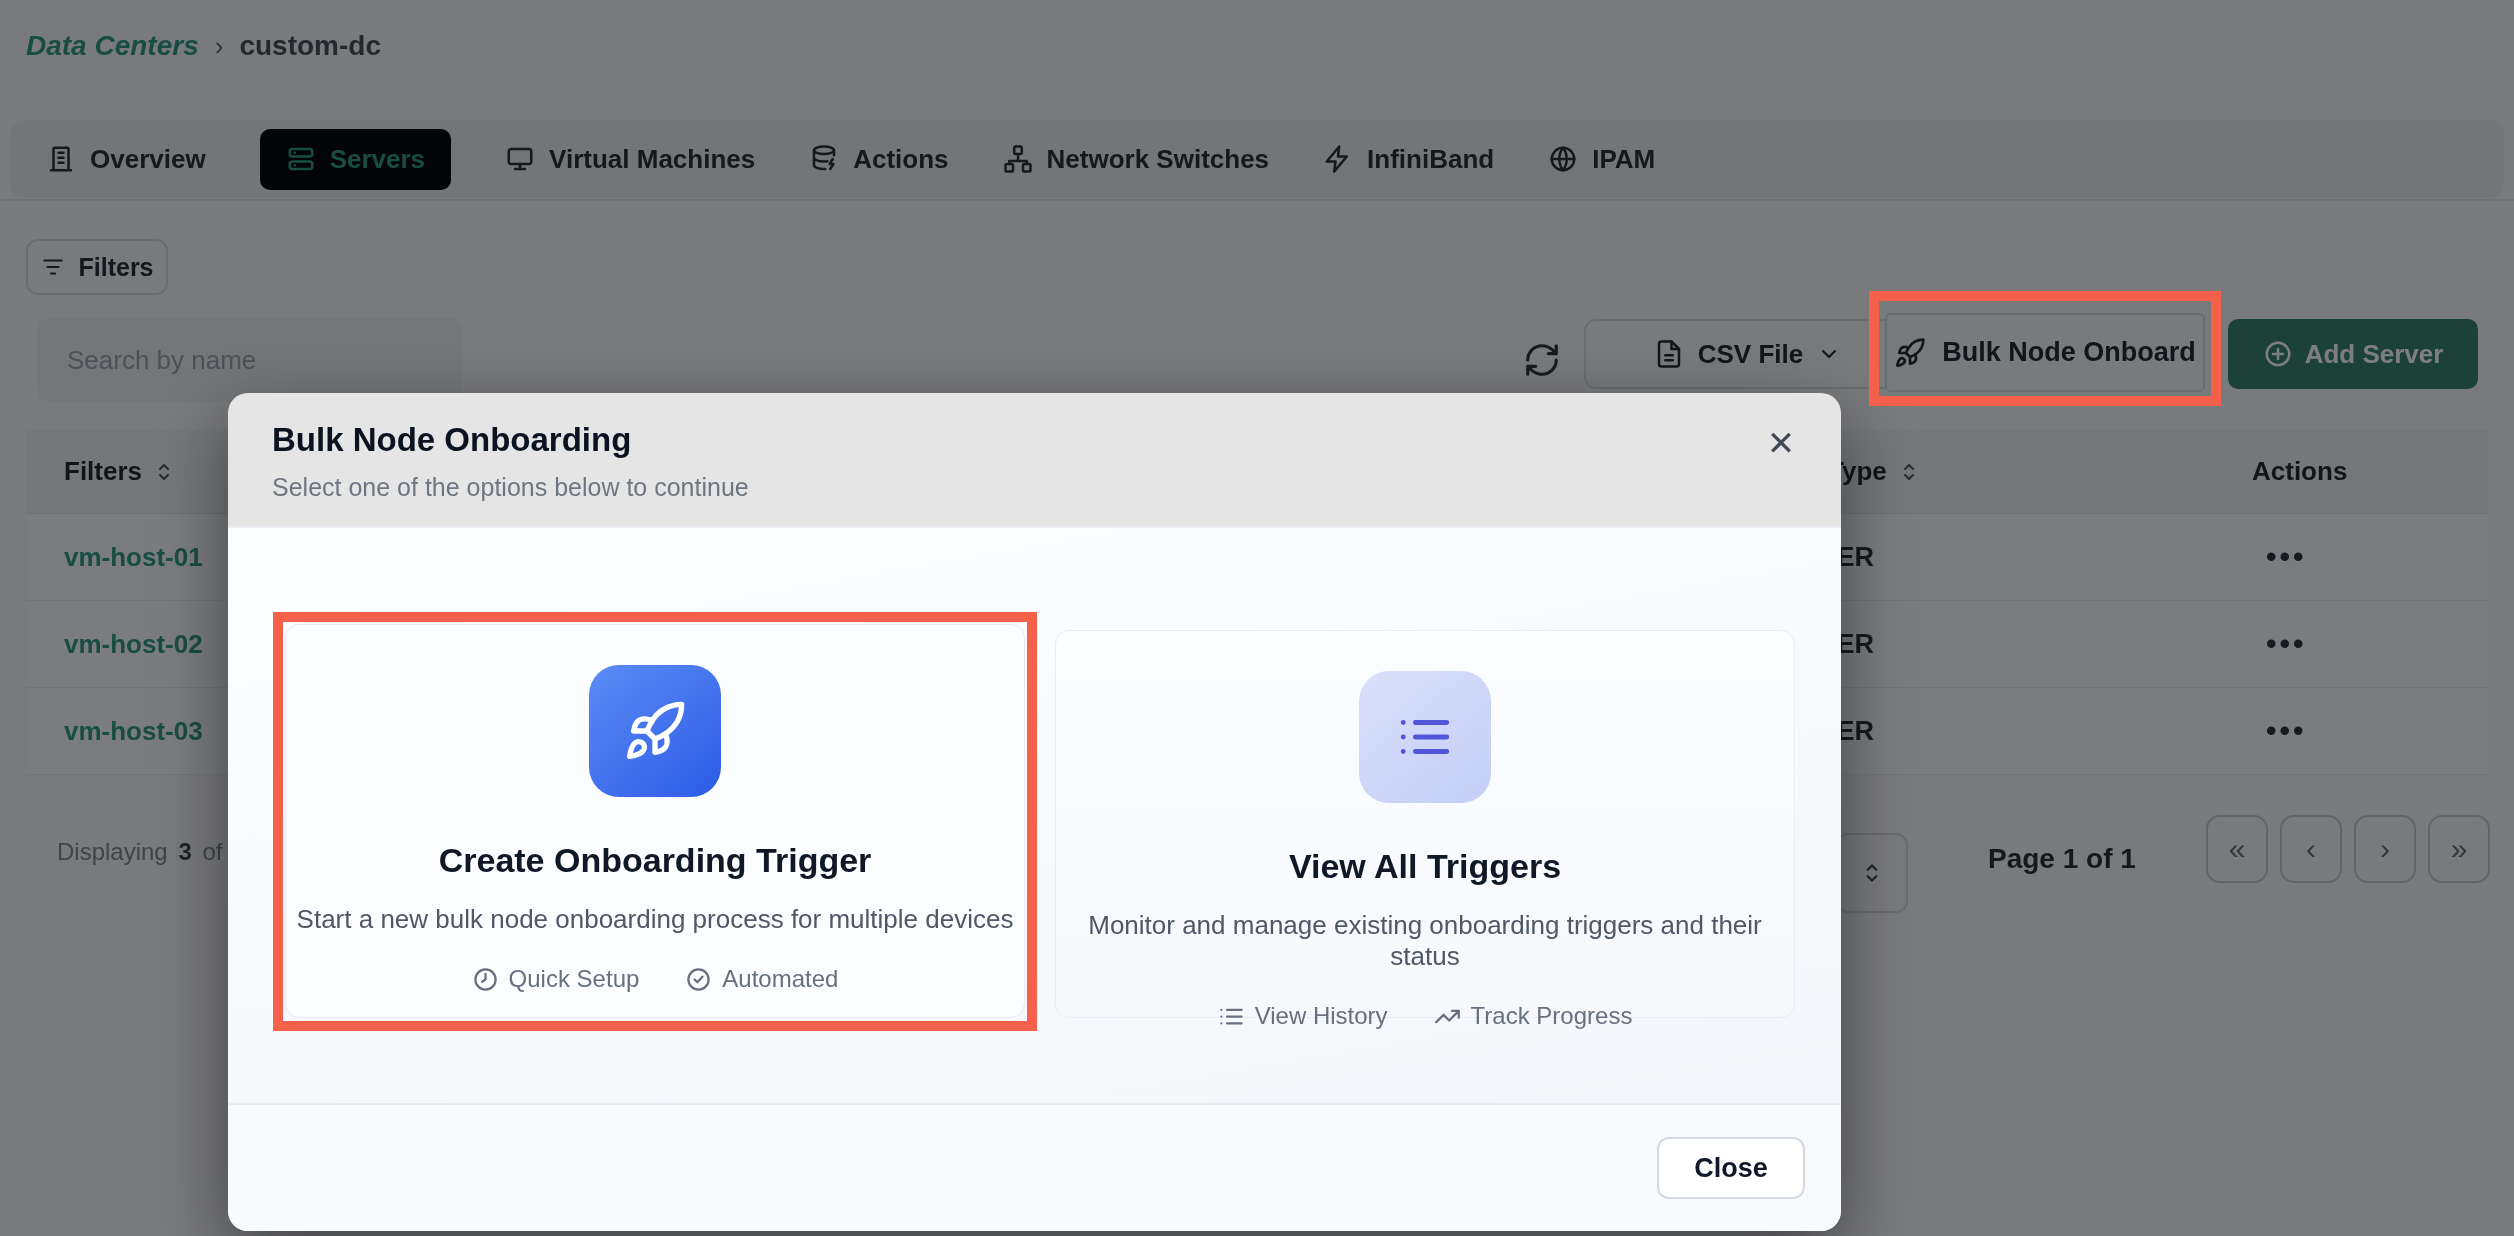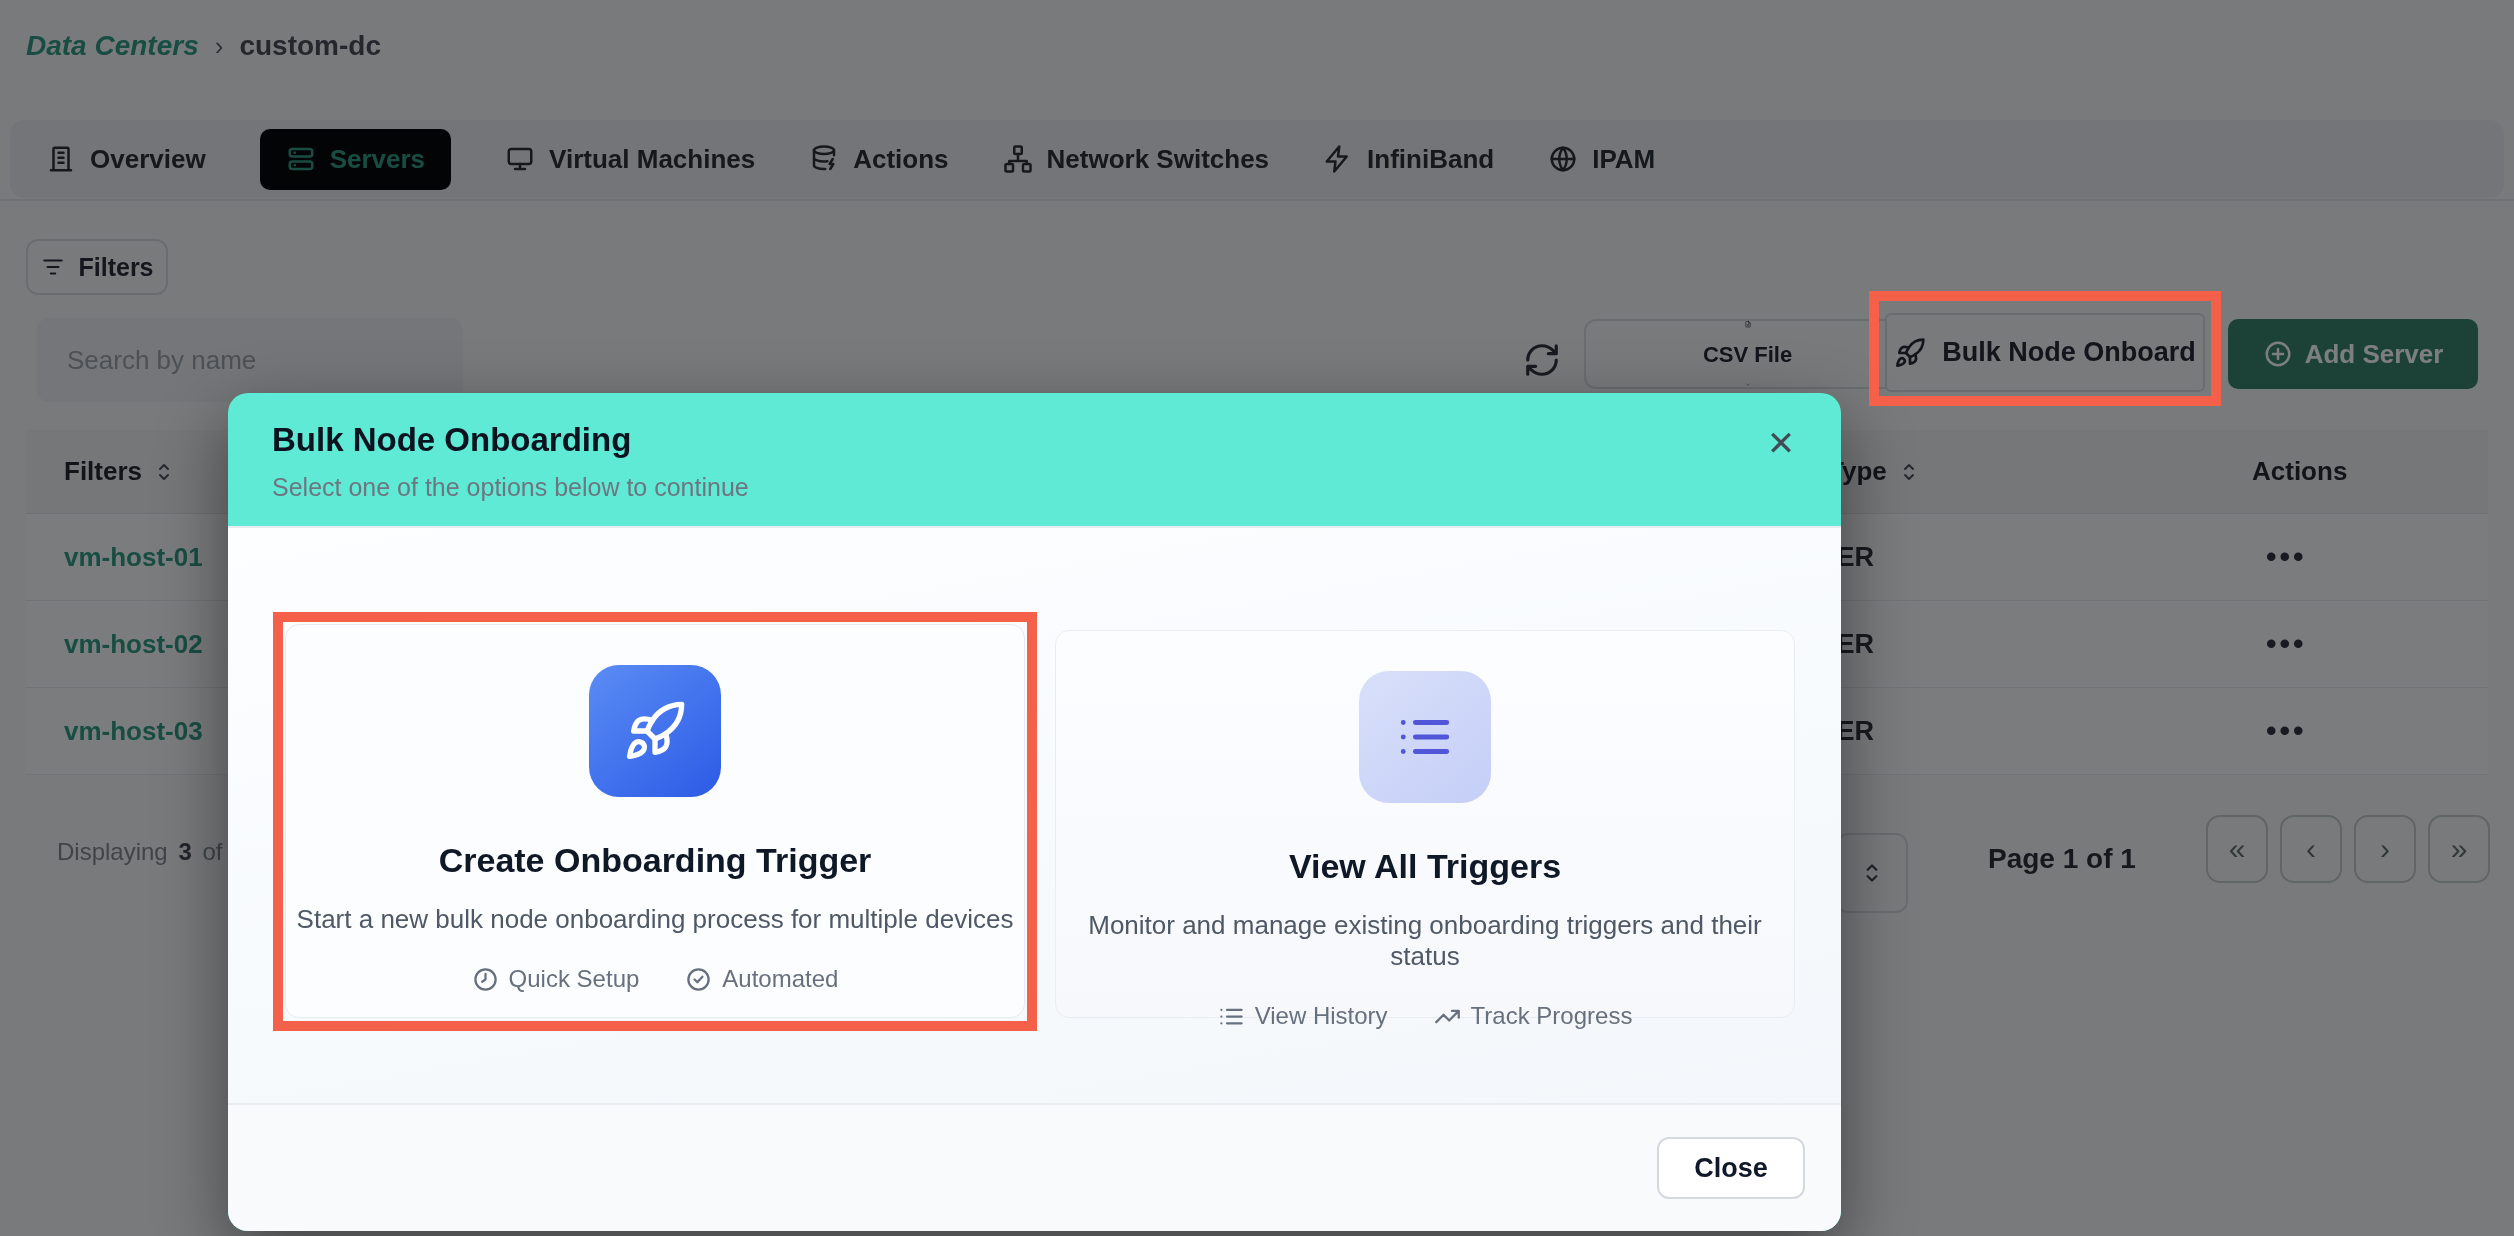--- a/index.html
+++ b/index.html
@@ -30,21 +30,21 @@
                   border:none; border-radius:12px; font-size:26px; color:#333; padding:0 30px; z-index:1;
                   font-family:"Liberation Sans", sans-serif; }
   .search-input::placeholder { color:#99a1ab; }
 
   .icon-btn { position:absolute; display:flex; align-items:center; justify-content:center; cursor:pointer; z-index:1; }
   .refresh-btn { left:1512px; top:330px; width:60px; height:60px; }
   .refresh-btn svg { width:38px; height:38px; stroke:#2a313c; }
 
   .csv-btn { position:absolute; left:1584px; top:319px; width:327px; height:70px; border:2px solid #d8dbe0;
              border-radius:12px; background:#f6f7f9; display:flex; align-items:center; justify-content:center;
-             gap:14px; font-size:22px; font-weight:600; color:#20252e; z-index:1; cursor:pointer;flex-direction:column; }
+             gap:14px; font-size:26px; font-weight:600; color:#20252e; z-index:1; cursor:pointer; }
   .csv-btn svg.file { width:30px; height:30px; stroke:#20252e; }
   .csv-btn svg.chev { width:24px; height:24px; stroke:#20252e; }
 
   .bulk-btn { position:absolute; left:1885px; top:313px; width:320px; height:79px; border:2px solid #d8dbe0;
               border-radius:6px; background:#f6f7f9; display:flex; align-items:center; justify-content:center;
               gap:16px; font-size:27px; font-weight:600; color:#20252e; z-index:1; cursor:pointer; }
   .bulk-btn svg { width:32px; height:32px; stroke:#20252e; }
 
   .add-server-btn { position:absolute; left:2228px; top:319px; width:250px; height:70px; background:#35836c;
                     border:none; border-radius:10px; display:flex; align-items:center; justify-content:center;
@@ -79,21 +79,21 @@
   .pager-btn { width:62px; height:68px; border:2px solid #c2cbc9; border-radius:14px; background:transparent;
                color:#636f6c; font-size:30px; display:flex; align-items:center; justify-content:center; cursor:pointer;
                font-family:"Liberation Sans", sans-serif; }
 
   
   .overlay { position:absolute; inset:0; background:rgba(5,7,9,0.52); z-index:10; }
   .annotation { position:absolute; border:10px solid #f4604a; z-index:30; pointer-events:none; }
   .annotation-bulk { left:1869px; top:291px; width:352px; height:115px; }
 
   
-  .modal { position:absolute; left:228px; top:393px; width:1613px; height:838px; background:#5eead4;
+  .modal { position:absolute; left:228px; top:393px; width:1613px; height:838px; background:#e5e5e5;
            border-radius:20px; z-index:20; box-shadow:0 25px 70px rgba(0,0,0,0.45);
            display:flex; flex-direction:column; overflow:hidden; }
   .modal-header { position:relative; padding:28px 44px 24px 44px; }
   .modal-title { font-size:33px; font-weight:700; color:#0c1320; }
   .modal-subtitle { margin-top:14px; font-size:25px; color:#6e7682; }
   .modal-close { position:absolute; right:36px; top:26px; width:48px; height:48px; border:none; background:transparent;
                  font-size:34px; font-weight:300; color:#434a55; cursor:pointer; display:flex; align-items:center; justify-content:center;
                  font-family:"Liberation Sans", sans-serif; }
   .modal-divider { height:2px; background:#e9ecf1; }
   .modal-body { position:relative; flex:1; background:linear-gradient(170deg,#fcfeff 0%,#f3f7fb 100%); }

